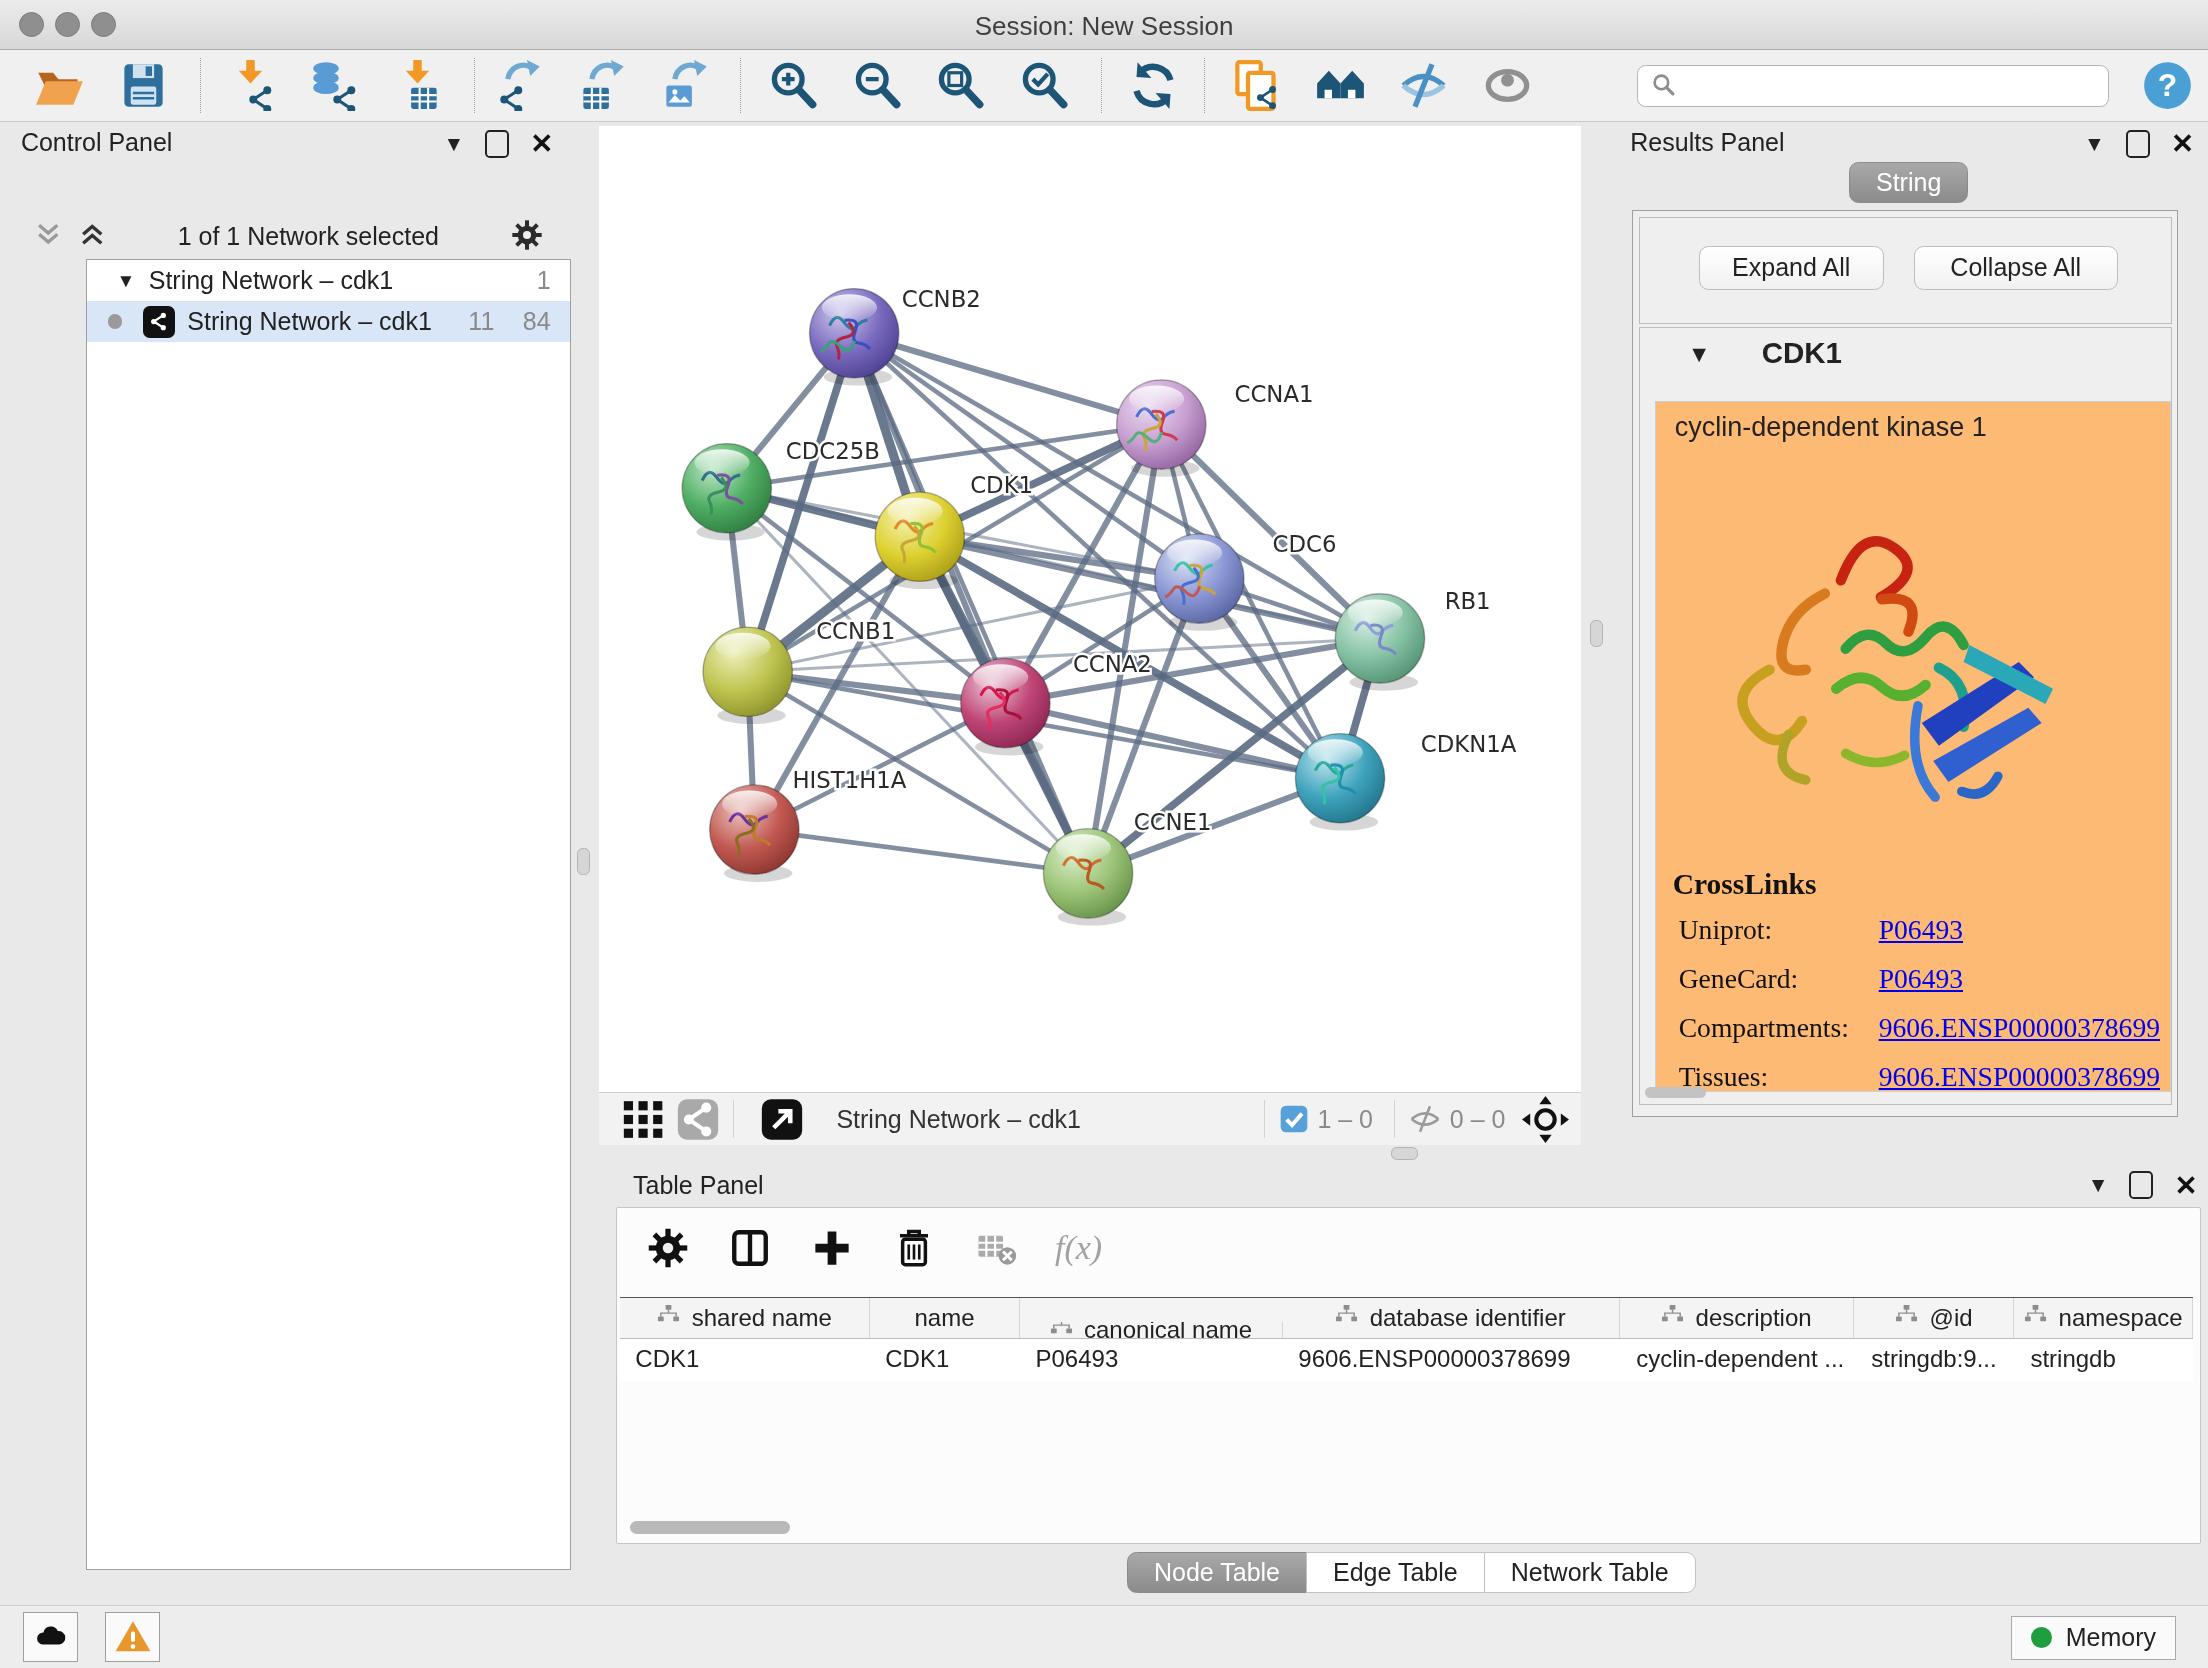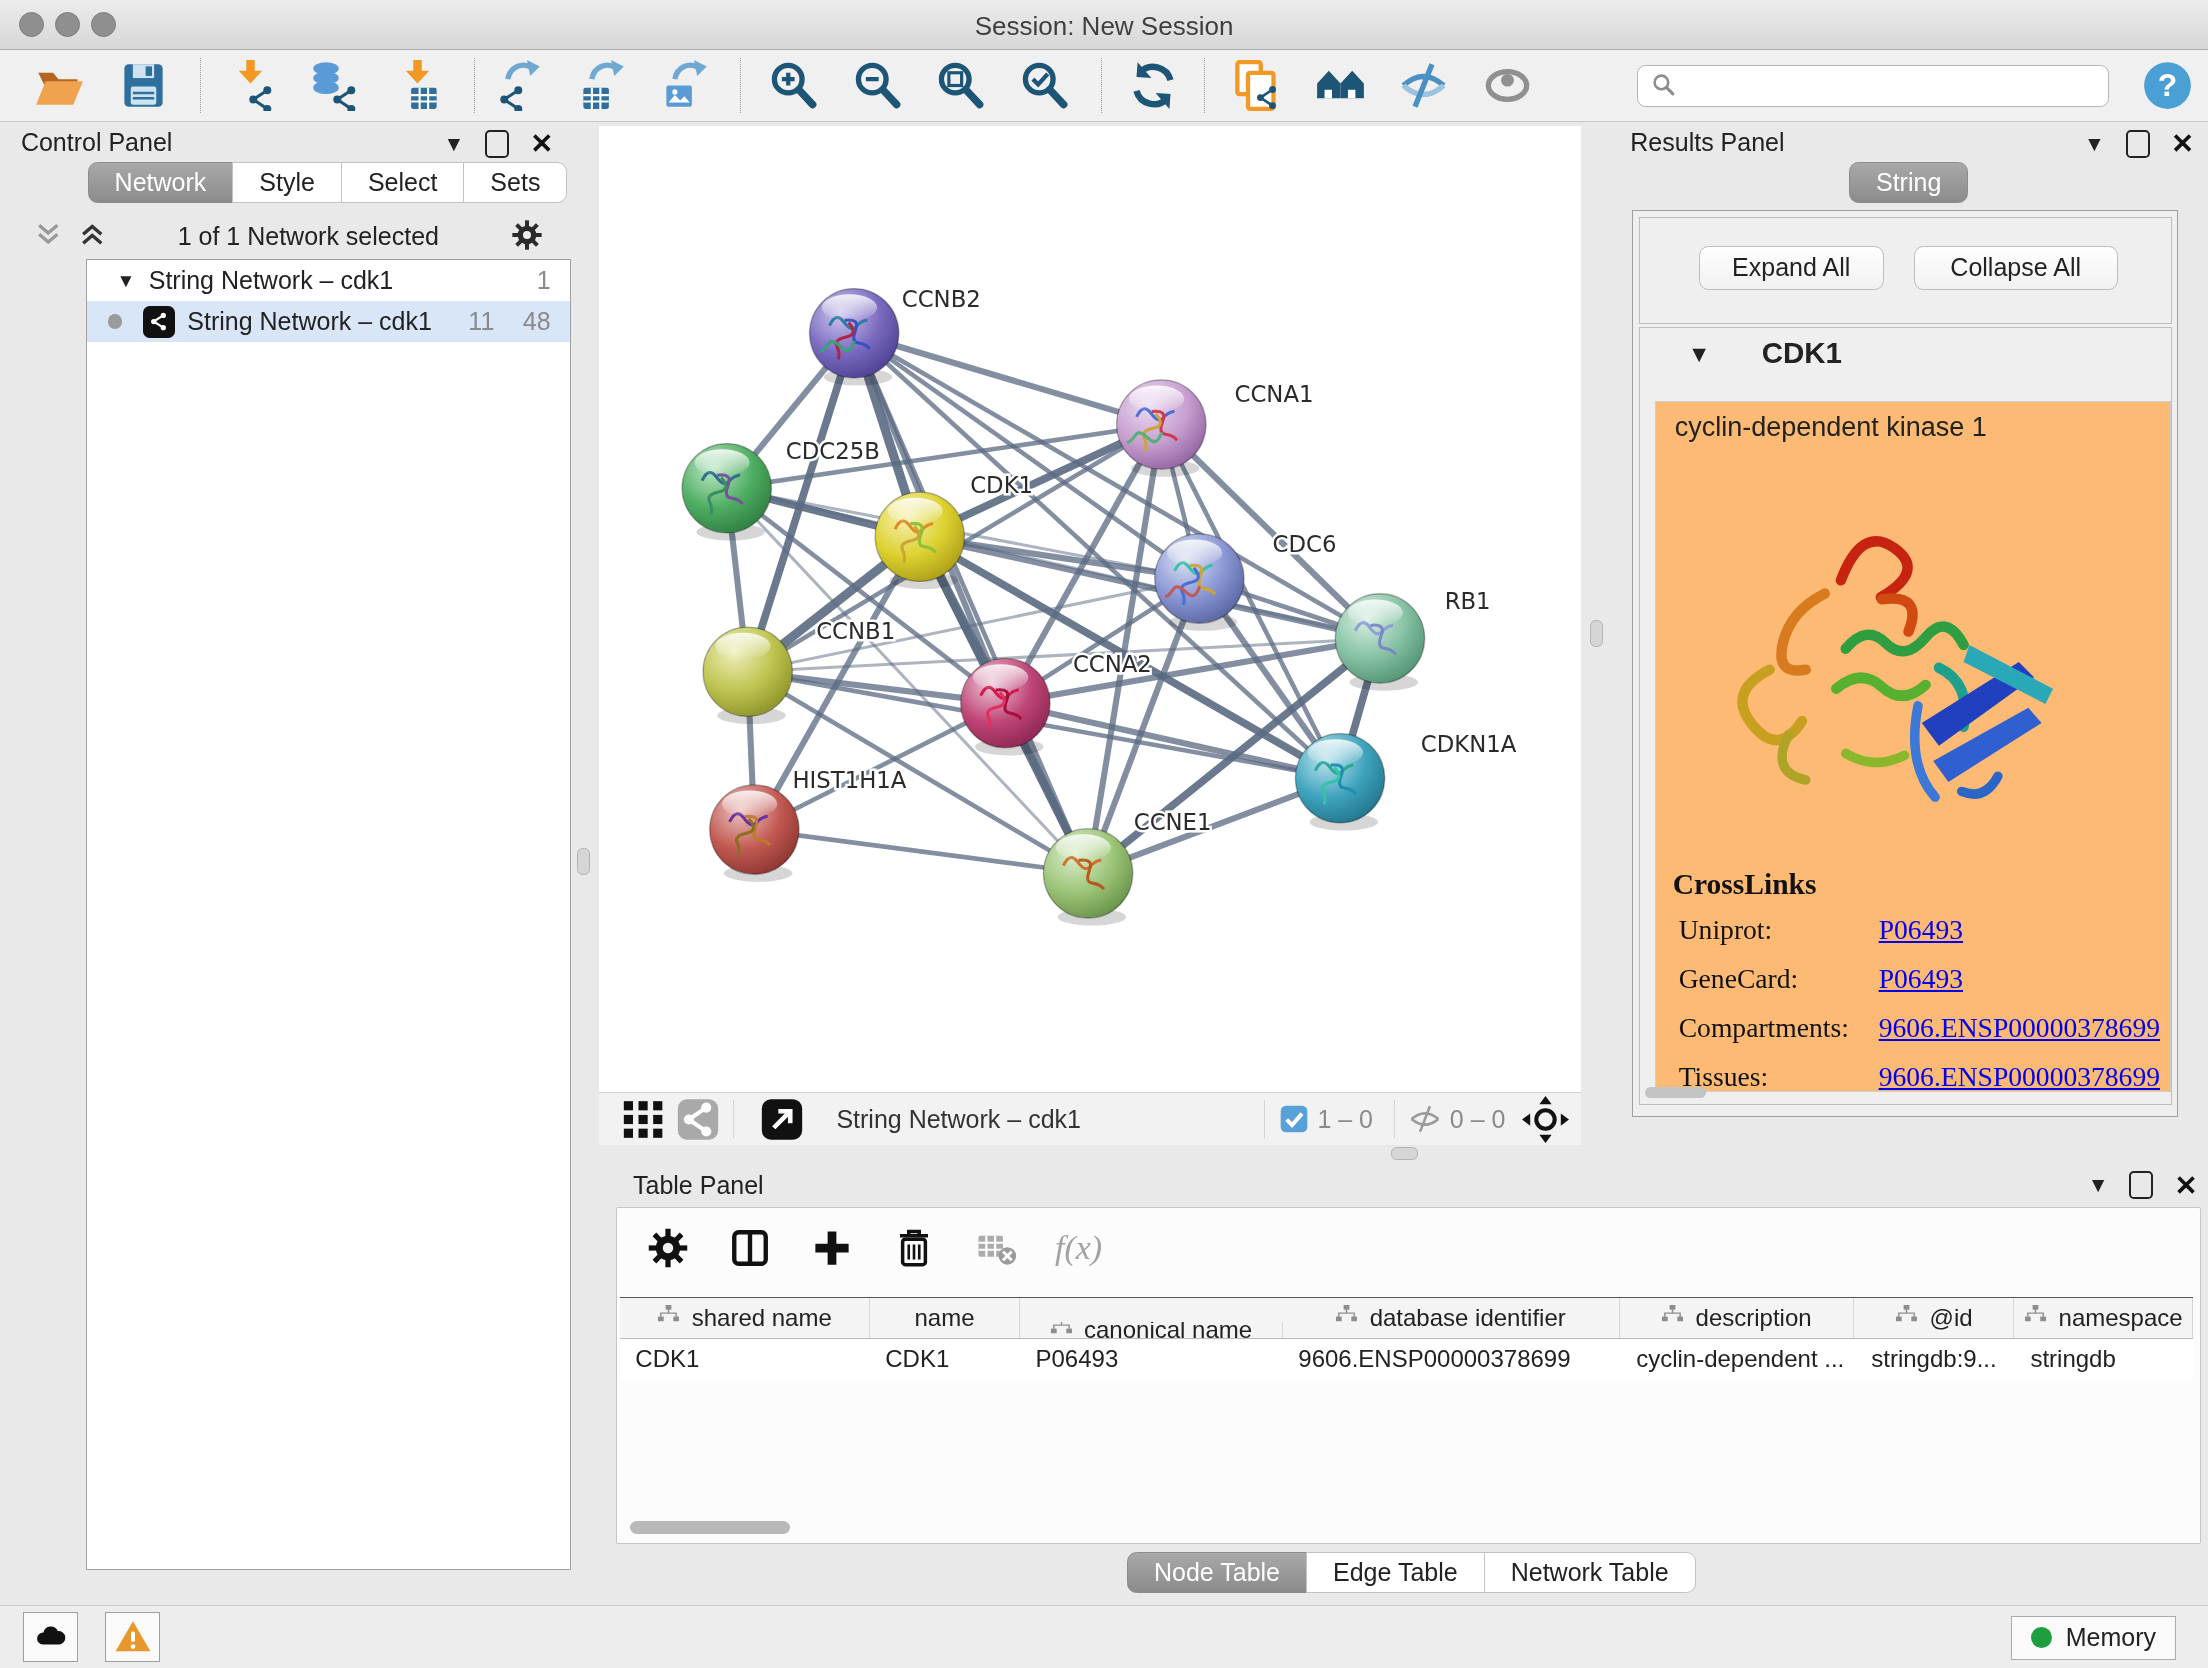--- a/index.html
+++ b/index.html
@@ -307,26 +307,20 @@
     </div>
   </div>
 
   <div class="ctrl">
     <div class="panel-title" style="position:absolute;left:13.3px;top:3.8px">Control Panel</div>
     <div class="pc" style="right:13.3px;top:5.7px">
       <span class="tri">▼</span>
       <span class="sq"></span>
       <span class="xx">✕</span>
     </div>
-    <div class="tabs ctrl-tabs" id="ctrl-tabs">
-        <span class="tab sel">Network</span>
-        <span class="tab">Style</span>
-        <span class="tab">Select</span>
-        <span class="tab">Sets</span>
-      </div>
     <div class="tree-head">
       <span style="margin-left:13.3px">
         <svg width="28.5" height="28.5" viewBox="0 0 22 22">
             <path d="M4 4l7 6 7-6M4 11l7 6 7-6" stroke="#9a9a9a" stroke-width="2.6" fill="none"></path>
           </svg>
       </span>
       <span style="margin-left:15px">
         <svg width="28.5" height="28.5" viewBox="0 0 22 22">
             <path d="M4 18l7-6 7 6M4 11l7-6 7 6" stroke="#333" stroke-width="2.6" fill="none"></path>
           </svg>
@@ -356,21 +350,21 @@
         <span class="badge-share">
           <svg width="21" height="21" viewBox="0 0 48 48">
               <circle cx="13" cy="24" r="6" fill="#fff"></circle>
               <circle cx="35" cy="10" r="6" fill="#fff"></circle>
               <circle cx="35" cy="38" r="6" fill="#fff"></circle>
               <path d="M13 24L35 10M13 24l22 14" stroke="#fff" stroke-width="5"></path>
             </svg>
         </span>
         <span style="flex:1">String Network – cdk1</span>
         <span class="cnt" style="margin-right:28.5px">11</span>
-        <span class="cnt" style="margin-right:19px">48</span>
+        <span class="cnt" style="margin-right:19px">84</span>
       </div>
     </div>
   </div>
 
   <div class="netview">
     <svg id="netsvg" width="982" height="966" viewBox="0 0 1032 1016">
         <defs>
           <radialGradient id="g-CCNB2" cx="35%" cy="28%" r="80%">
     <stop offset="0%" stop-color="#cfc8ee"></stop>
             <stop offset="55%" stop-color="#7b6bc0"></stop>

